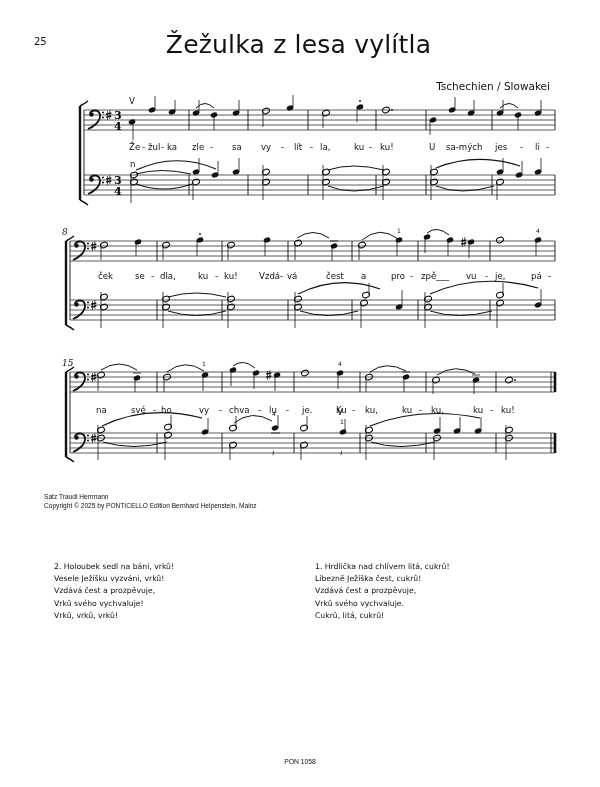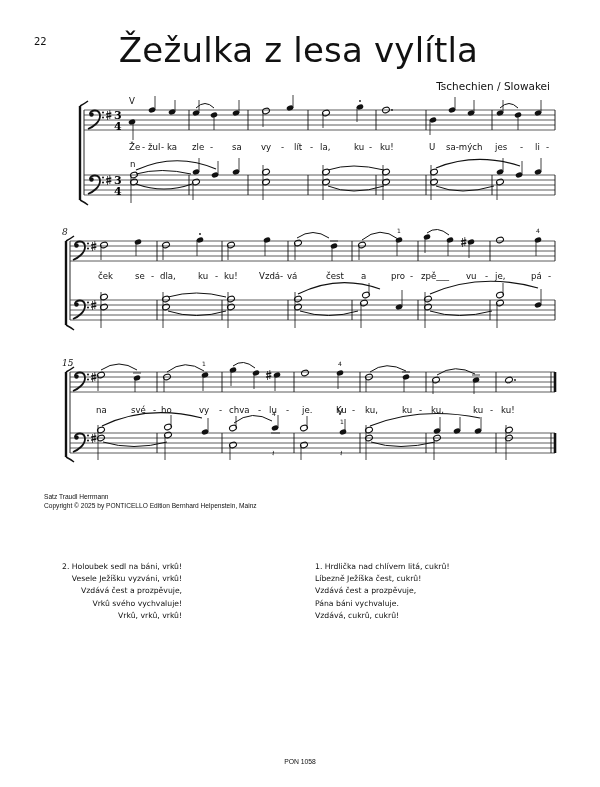--- a/index.html
+++ b/index.html
@@ -1,34 +1,34 @@
 <!DOCTYPE html>
 <html><head>
 <meta charset="utf-8">
 <style>
   html, body { margin: 0; padding: 0; background: #ffffff; }
   body { width: 600px; height: 787px; position: relative; overflow: hidden; font-family: "DejaVu Sans", sans-serif; color: #111; }
   .page-number { position: absolute; left: 34px; top: 36px; font-size: 10px; }
-  .title { position: absolute; left: 0; width: 597px; top: 30px; text-align: center; font-size: 34px; font-weight: normal; letter-spacing: 0.2px; }
+  .title { position: absolute; left: 0; width: 597px; top: 30px; text-align: center; font-size: 25px; font-weight: normal; letter-spacing: 0.2px; }
   .origin { position: absolute; right: 50px; top: 80px; font-size: 10.5px; }
   svg.score { position: absolute; left: 0; top: 0; }
   .credits { position: absolute; left: 44px; top: 492px; font-size: 6.6px; line-height: 9px; font-family: "Liberation Sans", sans-serif; }
   .verse { position: absolute; top: 561px; font-size: 7.7px; line-height: 12.2px; }
-  .verse-2 { left: 62px; text-align: right; }
+  .verse-2 { left: 54px; }
   .verse-3 { left: 315px; }
   .verse-line { display: block; white-space: nowrap; }
   .footer-code { position: absolute; left: 0; width: 600px; top: 758px; text-align: center; font-size: 6.8px; font-family: "Liberation Sans", sans-serif; }
   .lyric { font-family: "DejaVu Sans", sans-serif; font-size: 8.6px; fill: #111; }
   .measure-num { font-family: "DejaVu Serif", serif; font-style: italic; font-size: 9px; fill: #111; }
   .finger { font-family: "DejaVu Sans", sans-serif; font-size: 6px; fill: #111; }
 </style>
 </head>
 <body>
 
-<div class="page-number">22</div>
+<div class="page-number">25</div>
 <div class="title">Žežulka z lesa vylítla</div>
 <div class="origin">Tschechien / Slowakei</div>
 
 <svg class="score" width="600" height="480" viewBox="0 0 600 480" xmlns="http://www.w3.org/2000/svg">
   <defs>
 
     <g id="staff-lines">
       <line x1="0" y1="0" x2="1" y2="0" stroke="#222" stroke-width="0.8"></line>
     </g>
     <g id="bass-clef">
@@ -501,17 +501,17 @@
   <span class="verse-line">Vesele Ježíšku vyzváni, vrkû!</span>
   <span class="verse-line">Vzdává čest a prozpěvuje,</span>
   <span class="verse-line">Vrkû svého vychvaluje!</span>
   <span class="verse-line">Vrkû, vrkû, vrkû!</span>
 </div>
 
 <div class="verse verse-3">
   <span class="verse-line">1. Hrdlička nad chlívem litá, cukrû!</span>
   <span class="verse-line">Líbezně Ježíška čest, cukrû!</span>
   <span class="verse-line">Vzdává čest a prozpěvuje,</span>
-  <span class="verse-line">Pána báni vychvaluje.</span>
-  <span class="verse-line">Vzdává, cukrû, cukrû!</span>
+  <span class="verse-line">Vrkû svého vychvaluje.</span>
+  <span class="verse-line">Cukrû, litá, cukrû!</span>
 </div>
 
 <div class="footer-code">PON 1058</div>
 
 </body></html>

